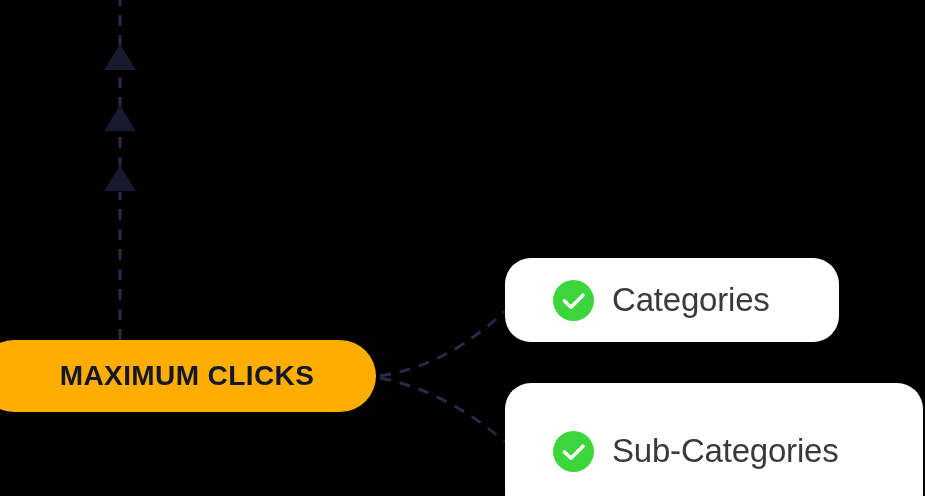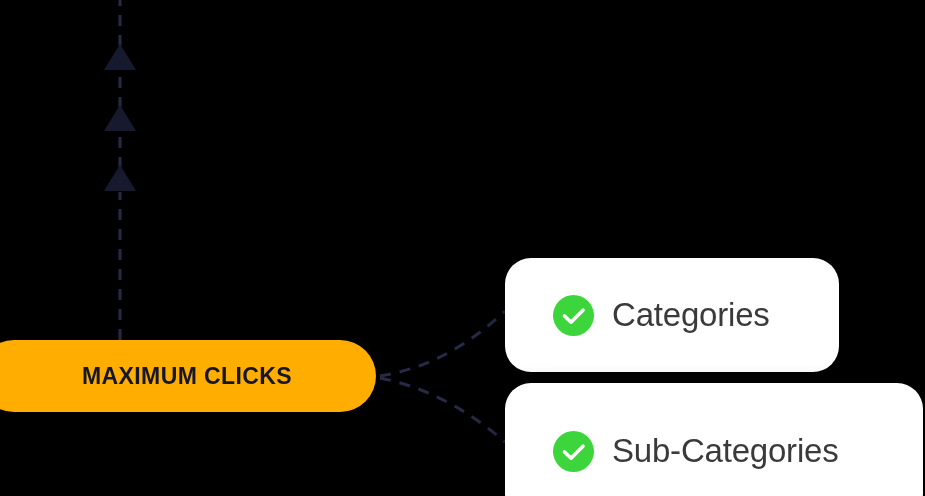--- a/index.html
+++ b/index.html
@@ -40,42 +40,42 @@
     width: 398px;
     height: 72px;
     background: #FFAE00;
     border-radius: 36px;
     display: flex;
     align-items: center;
     justify-content: center;
   }
   #pill-label {
     color: #14162b;
-    font-size: 23px;
+    font-size: 28px;
     font-weight: 700;
     letter-spacing: 0.4px;
     font-family: "Liberation Sans", sans-serif;
     padding-left: 20px;
     white-space: nowrap;
   }
 
   
   .card {
     position: absolute;
     background: #ffffff;
     border-radius: 26px;
     display: flex;
     align-items: center;
     box-shadow: 0 6px 22px rgba(0,0,0,0.55);
   }
   #card-categories {
     left: 505px;
     top: 258px;
     width: 334px;
-    height: 114px;
+    height: 84px;
     padding-left: 48px;
     box-sizing: border-box;
   }
   #card-subcategories {
     left: 505px;
     top: 383px;
     width: 418px;
     height: 136px;
     padding-left: 48px;
     box-sizing: border-box;

